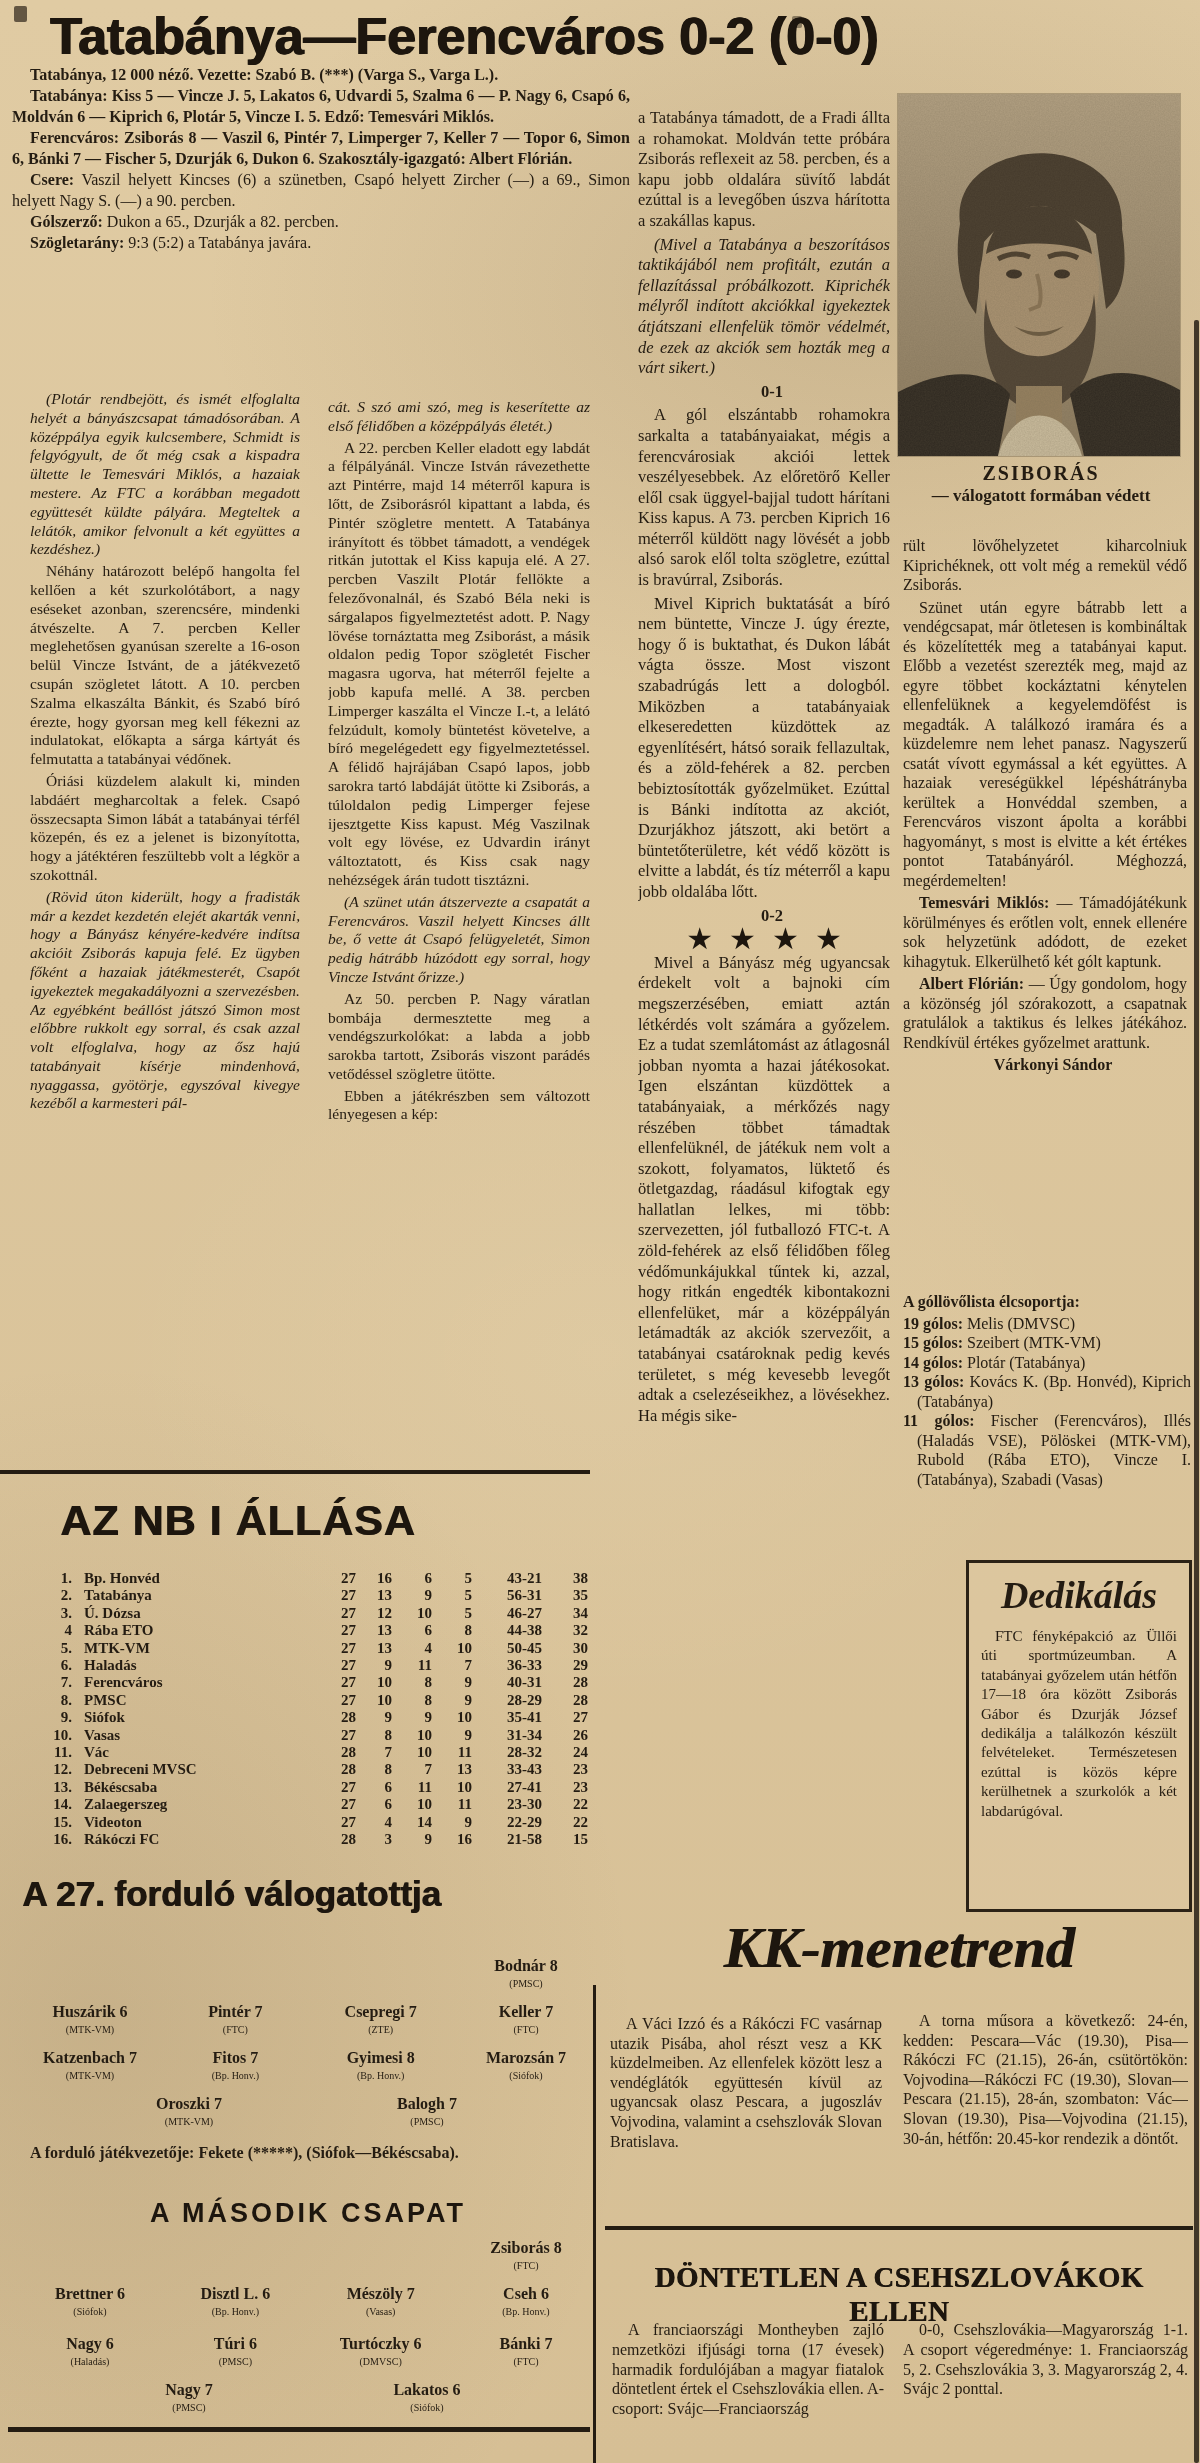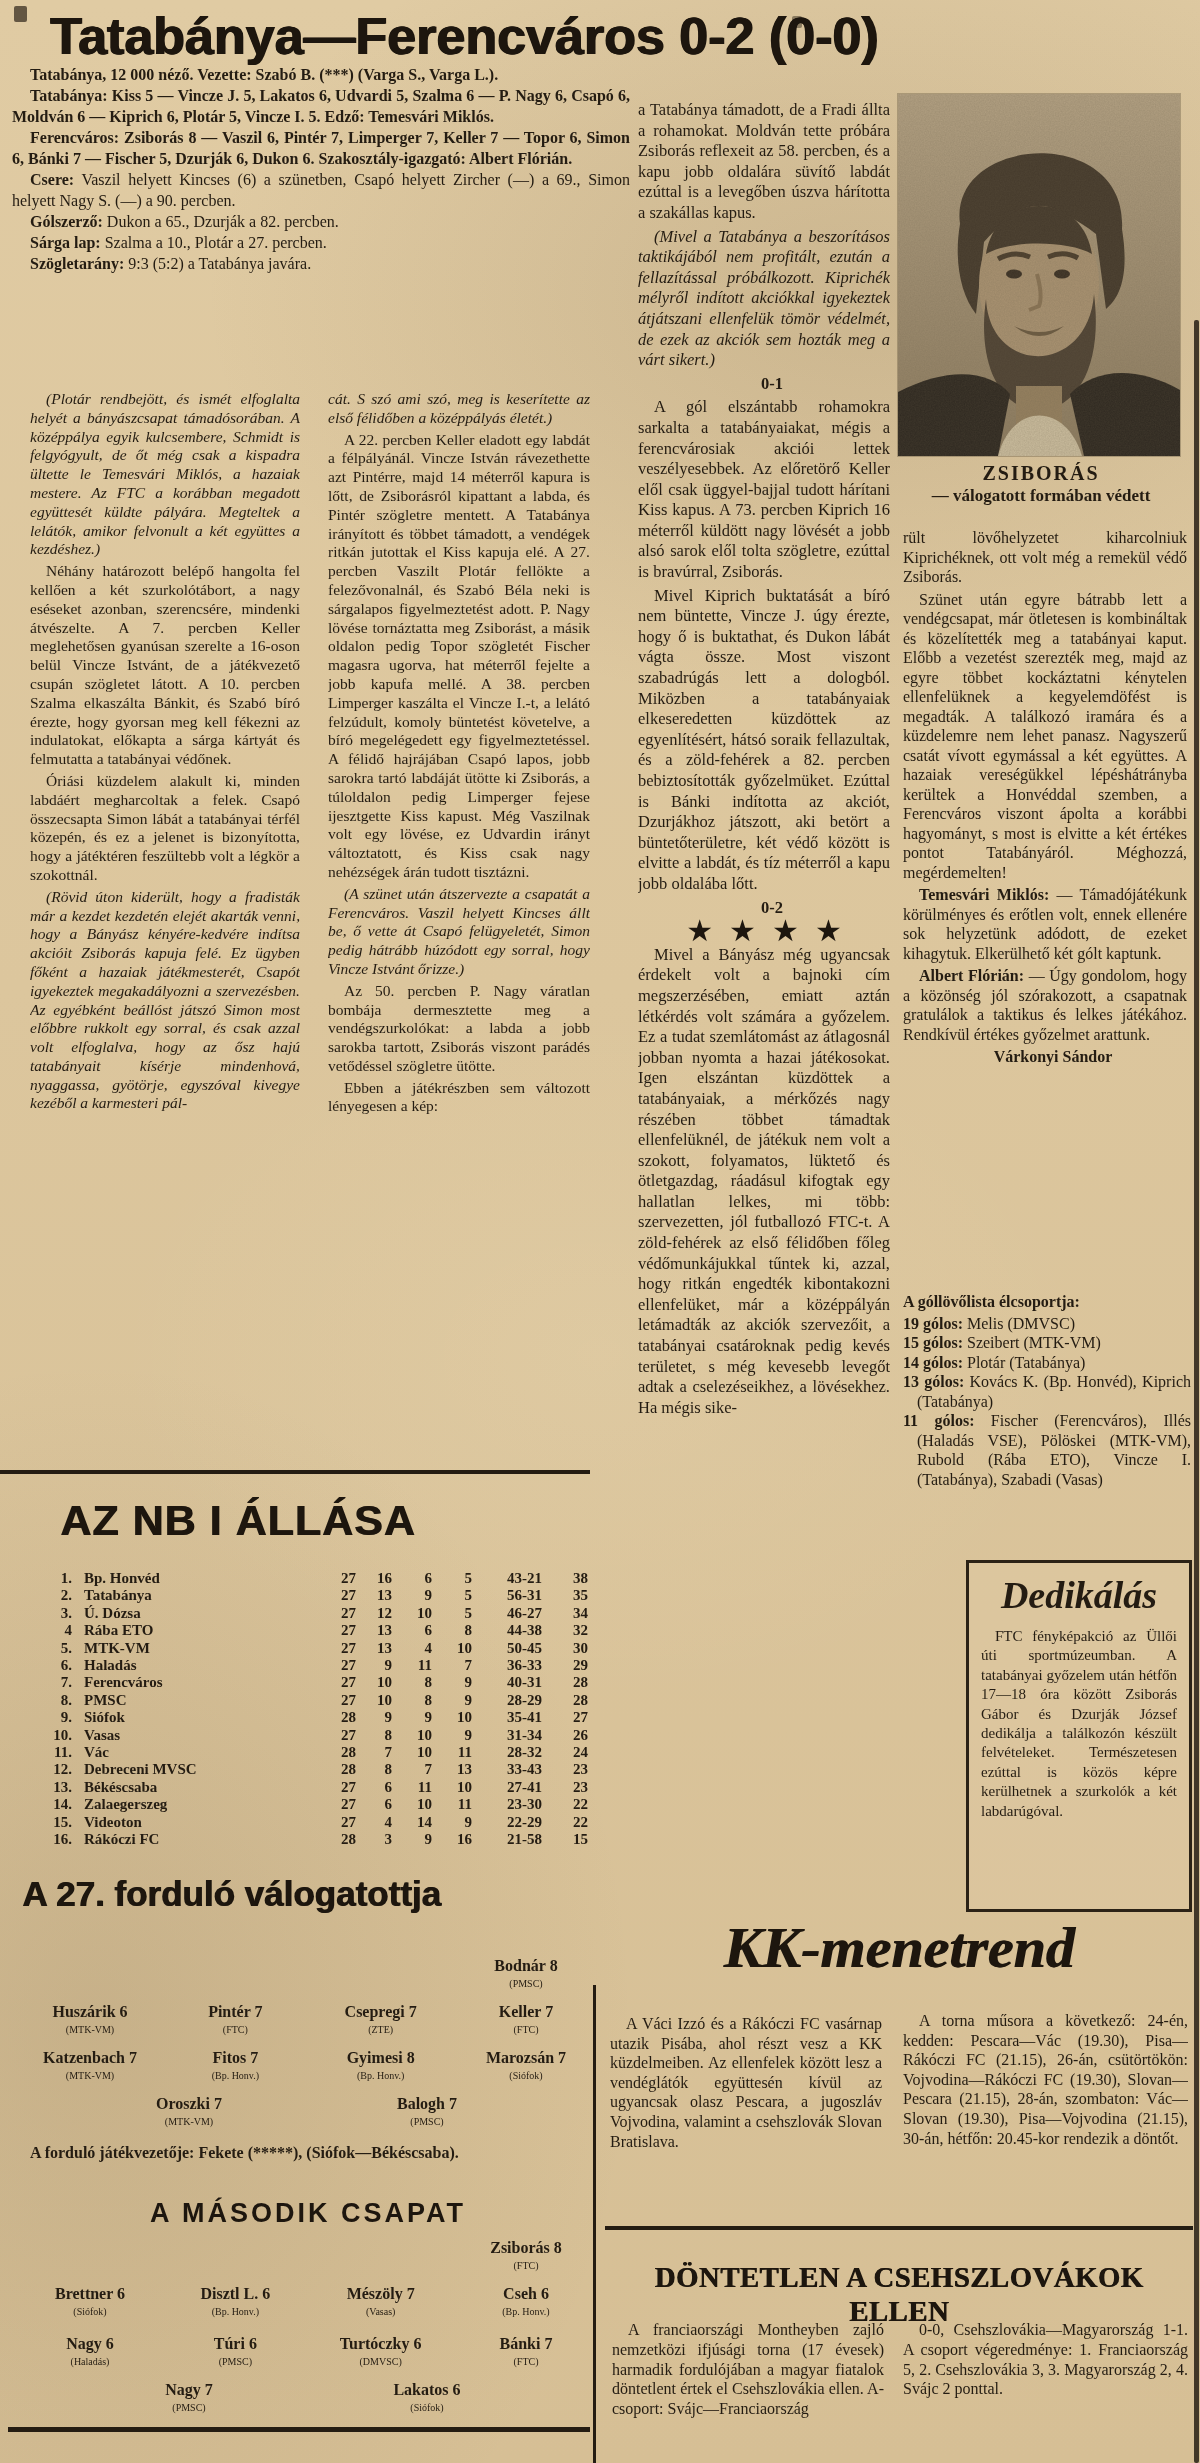--- a/index.html
+++ b/index.html
@@ -13,21 +13,21 @@
   .rule{position:absolute;background:#241c12;}
   .smudge{position:absolute;background:#3a2f22;opacity:.75;border-radius:2px;}
   .headline{position:absolute;left:50px;top:10px;width:1060px;margin:0;
     font-family:"Liberation Sans",sans-serif;font-weight:bold;font-size:52px;line-height:1.0;
     letter-spacing:0px;color:#1d160e;text-shadow:1px 0 #1d160e, -0.5px 0 #1d160e;}
   .lead{position:absolute;left:12px;top:64px;width:618px;font-size:16px;line-height:21px;text-align:justify;}
   .lead p{margin:0;text-indent:18px;}
   .lead b{font-weight:bold;}
   .col{position:absolute;text-align:justify;overflow:hidden;}
   .col p{margin:0 0 3px 0;text-indent:16px;}
-  .col p.noind{text-indent:0;}
+  .col p.noind{text-indent:0;margin-top:8px;}
   .it{font-style:italic;}
   .colA{left:30px;top:390px;width:270px;height:1068px;font-size:15.5px;line-height:18.8px;}
   .colB{left:328px;top:390px;width:262px;height:1075px;font-size:15.5px;line-height:18.8px;}
   .colC{left:638px;top:100px;width:252px;height:1815px;font-size:16.5px;line-height:20.6px;}
   .colD{left:903px;top:528px;width:284px;height:762px;font-size:16px;line-height:19.5px;}
   .score{font-weight:bold;text-align:center;text-indent:0;margin:7px 0;}
   .stars{font-size:30px;letter-spacing:16px;text-align:center;text-indent:0;margin:10px 0 12px 8px;color:#1d160e;}
   .sig{font-weight:bold;text-align:center;text-indent:0;margin-top:8px;}
   .photo{position:absolute;left:898px;top:94px;width:282px;height:362px;outline:1px solid rgba(40,30,15,.25);}
   .caption{position:absolute;left:896px;top:462px;width:290px;text-align:center;font-weight:bold;}
@@ -88,21 +88,20 @@
   <div class="smudge" style="left:792px;top:16px;width:10px;height:12px;opacity:.5;"></div>
 
   <h1 class="headline">Tatabánya—Ferencváros 0-2 (0-0)</h1>
 
   <div class="lead">
     <p><b>Tatabánya, 12 000 néző. Vezette: Szabó B. (***) (Varga S., Varga L.).</b><span></span></p>
     <p><b>Tatabánya: Kiss 5 — Vincze J. 5, Lakatos 6, Udvardi 5, Szalma 6 — P. Nagy 6, Csapó 6, Moldván 6 — Kiprich 6, Plotár 5, Vincze I. 5. Edző: Temesvári Miklós.</b><span></span></p>
     <p><b>Ferencváros: Zsiborás 8 — Vaszil 6, Pintér 7, Limperger 7, Keller 7 — Topor 6, Simon 6, Bánki 7 — Fischer 5, Dzurják 6, Dukon 6. Szakosztály-igazgató: Albert Flórián.</b><span></span></p>
     <p><b>Csere:</b><span> Vaszil helyett Kincses (6) a szünetben, Csapó helyett Zircher (—) a 69., Simon helyett Nagy S. (—) a 90. percben.</span></p>
     <p><b>Gólszerző:</b><span> Dukon a 65., Dzurják a 82. percben.</span></p>
-    <p><b>Sárga lap:</b><span> Szalma a 10., Plotár a 27. percben.</span></p>
     <p><b>Szögletarány:</b><span> 9:3 (5:2) a Tatabánya javára.</span></p>
   </div>
 
   <div class="col colA">
     <p class="it">(Plotár rendbejött, és ismét elfoglalta helyét a bányászcsapat támadósorában. A középpálya egyik kulcsembere, Schmidt is felgyógyult, de őt még csak a kispadra ültette le Temesvári Miklós, a hazaiak mestere. Az FTC a korábban megadott együttesét küldte pályára. Megteltek a lelátók, amikor felvonult a két együttes a kezdéshez.)</p>
     <p>Néhány határozott belépő hangolta fel kellően a két szurkolótábort, a nagy eséseket azonban, szerencsére, mindenki átvészelte. A 7. percben Keller meglehetősen gyanúsan szerelte a 16-oson belül Vincze Istvánt, de a játékvezető csupán szögletet látott. A 10. percben Szalma elkaszálta Bánkit, és Szabó bíró érezte, hogy gyorsan meg kell fékezni az indulatokat, előkapta a sárga kártyát és felmutatta a tatabányai védőnek.</p>
     <p>Óriási küzdelem alakult ki, minden labdáért megharcoltak a felek. Csapó összecsapta Simon lábát a tatabányai térfél közepén, és ez a jelenet is bizonyította, hogy a játéktéren feszültebb volt a légkör a szokottnál.</p>
     <p class="it">(Rövid úton kiderült, hogy a fradisták már a kezdet kezdetén elejét akarták venni, hogy a Bányász kényére-kedvére indítsa akcióit Zsiborás kapuja felé. Ez ügyben főként a hazaiak játékmesterét, Csapót igyekeztek megakadályozni a szervezésben. Az egyébként beállóst játszó Simon most előbbre rukkolt egy sorral, és csak azzal volt elfoglalva, hogy az ősz hajú tatabányait kísérje mindenhová, nyaggassa, gyötörje, egyszóval kivegye kezéből a karmesteri pál-</p>
   </div>
 

